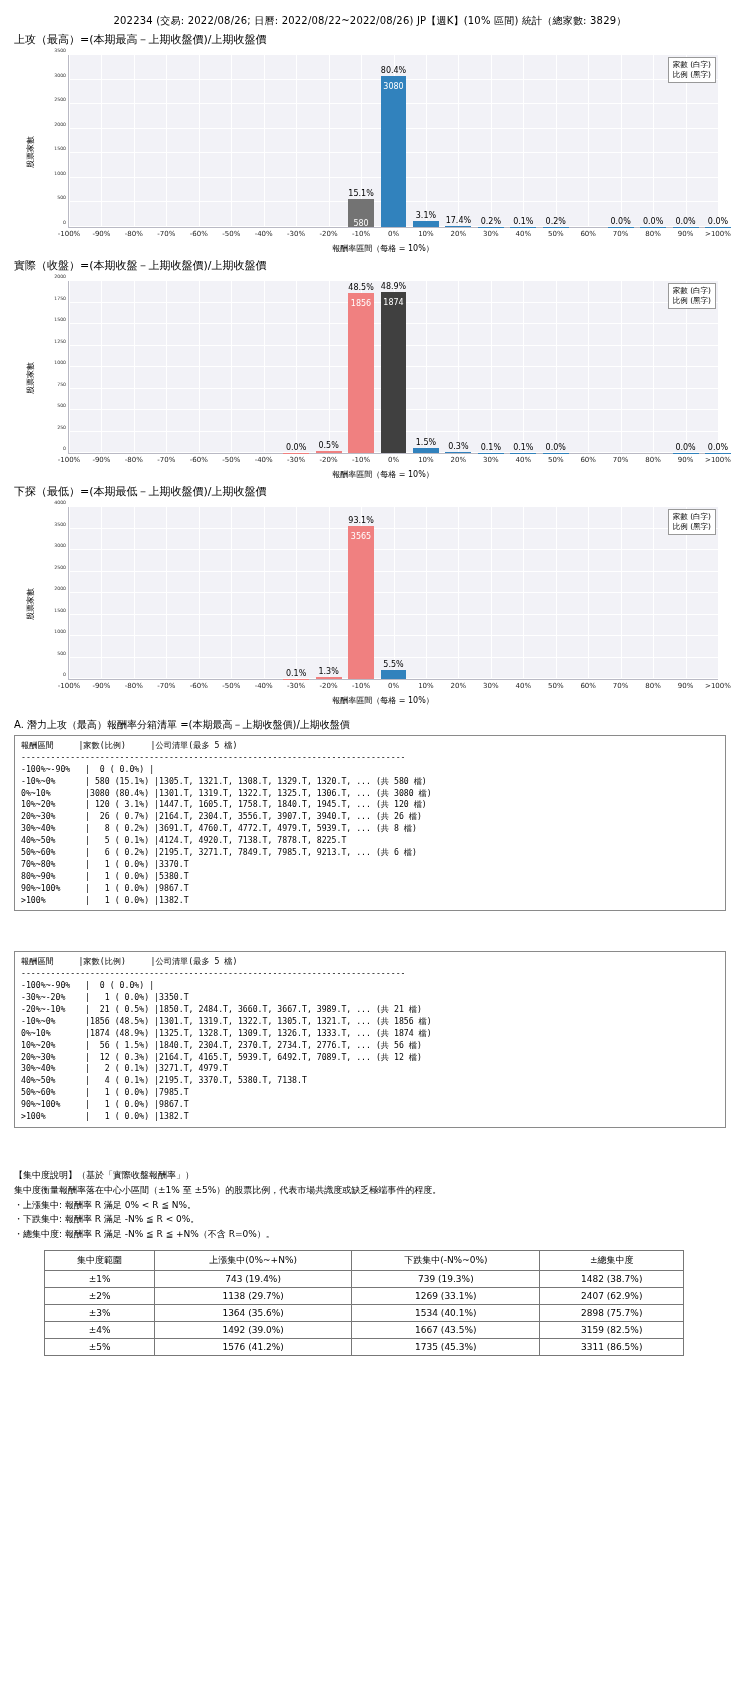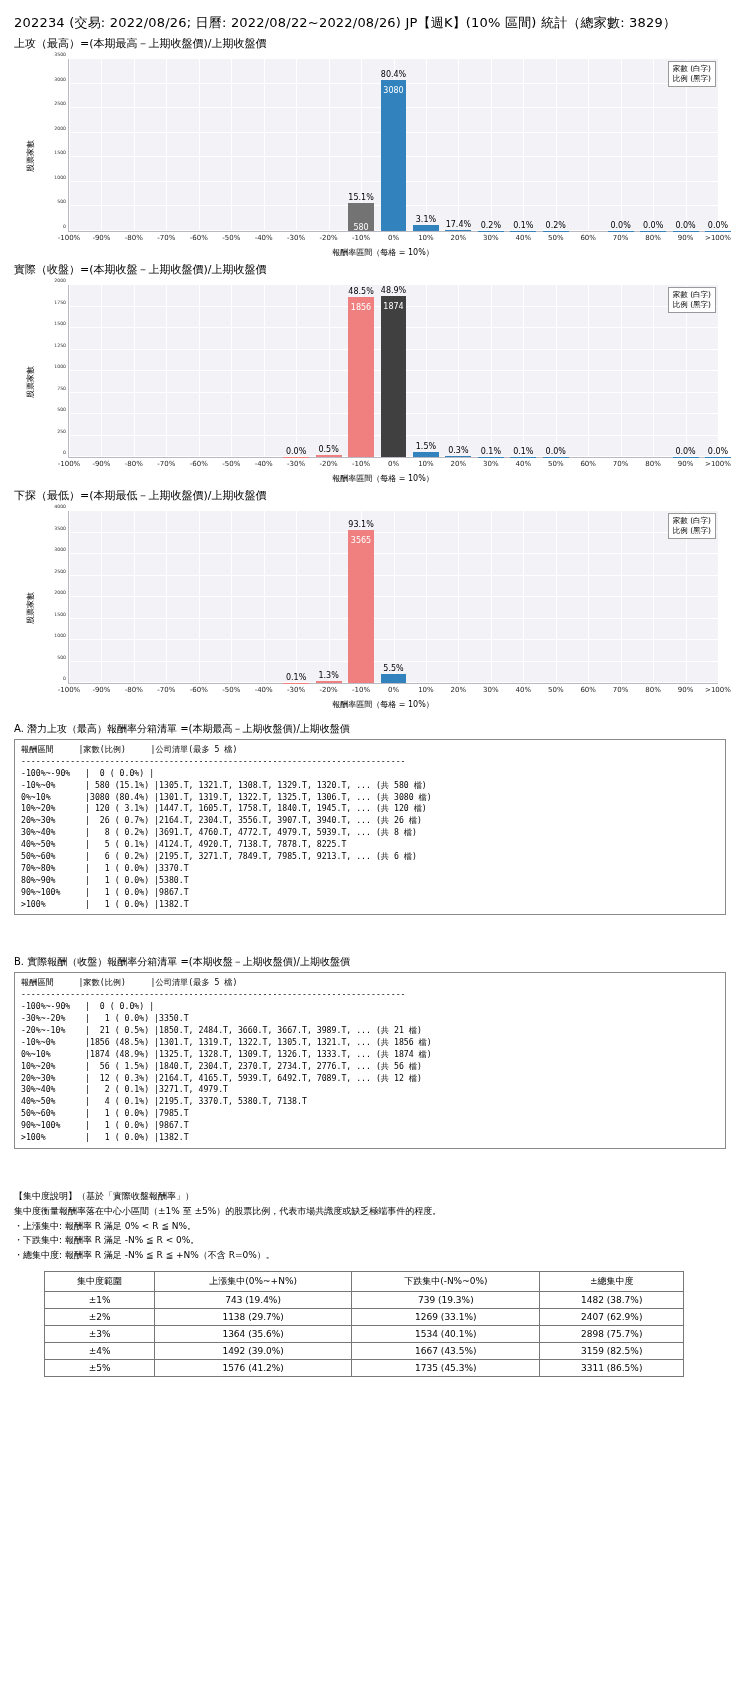--- a/index.html
+++ b/index.html
@@ -6,21 +6,22 @@
   html, body { margin:0; padding:0; }
   body {
     width: 740px;
     background: #ffffff;
     font-family: "DejaVu Sans", "Liberation Sans", sans-serif;
     color: #000;
   }
   .page { width: 740px; padding: 8px 14px 20px 14px; }
 
   .main-title {
-    font-size: 13px;
+    text-align: center;
+    font-size: 10px;
     margin: 6px 0 4px 0;
     letter-spacing: .2px;
   }
 
   .chart-block { margin-bottom: 4px; }
   .chart-title {
     text-align: left;
     font-size: 11px;
     margin: 2px 0 2px 0;
   }
@@ -447,21 +448,20 @@
 30%~40%      |   8 ( 0.2%) |3691.T, 4760.T, 4772.T, 4979.T, 5939.T, ... (共 8 檔)
 40%~50%      |   5 ( 0.1%) |4124.T, 4920.T, 7138.T, 7878.T, 8225.T
 50%~60%      |   6 ( 0.2%) |2195.T, 3271.T, 7849.T, 7985.T, 9213.T, ... (共 6 檔)
 70%~80%      |   1 ( 0.0%) |3370.T
 80%~90%      |   1 ( 0.0%) |5380.T
 90%~100%     |   1 ( 0.0%) |9867.T
 &gt;100%        |   1 ( 0.0%) |1382.T</div>
   </div>
 
   <div class="list-section" style="margin-top:40px;">
-    <div class="list-title">B. 實際報酬（收盤）報酬率分箱清單 =(本期收盤－上期收盤價)/上期收盤價</div>
     <div class="list-box">報酬區間     |家數(比例)     |公司清單(最多 5 檔)
 ------------------------------------------------------------------------------
 -100%~-90%   |  0 ( 0.0%) |
 -30%~-20%    |   1 ( 0.0%) |3350.T
 -20%~-10%    |  21 ( 0.5%) |1850.T, 2484.T, 3660.T, 3667.T, 3989.T, ... (共 21 檔)
 -10%~0%      |1856 (48.5%) |1301.T, 1319.T, 1322.T, 1305.T, 1321.T, ... (共 1856 檔)
 0%~10%       |1874 (48.9%) |1325.T, 1328.T, 1309.T, 1326.T, 1333.T, ... (共 1874 檔)
 10%~20%      |  56 ( 1.5%) |1840.T, 2304.T, 2370.T, 2734.T, 2776.T, ... (共 56 檔)
 20%~30%      |  12 ( 0.3%) |2164.T, 4165.T, 5939.T, 6492.T, 7089.T, ... (共 12 檔)
 30%~40%      |   2 ( 0.1%) |3271.T, 4979.T

